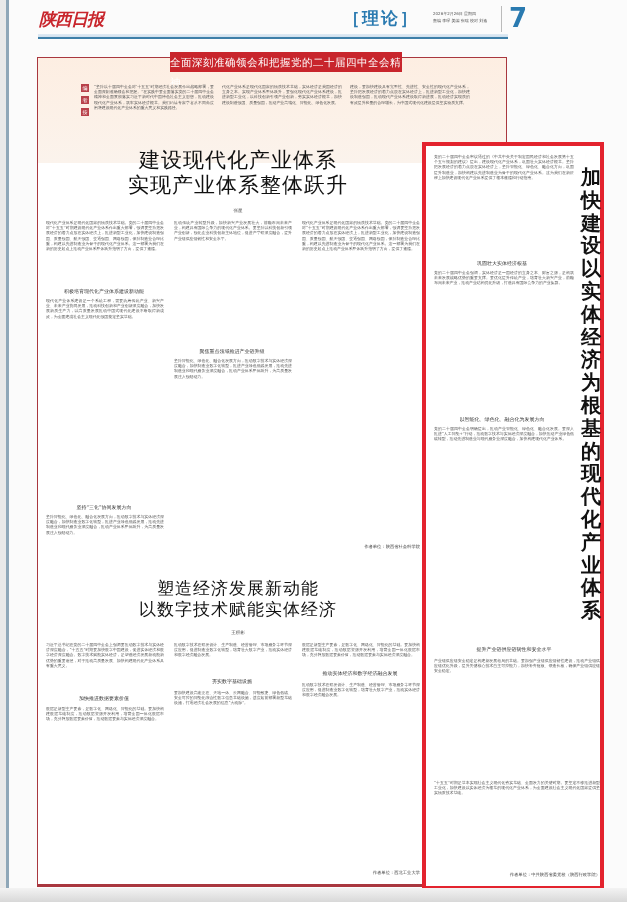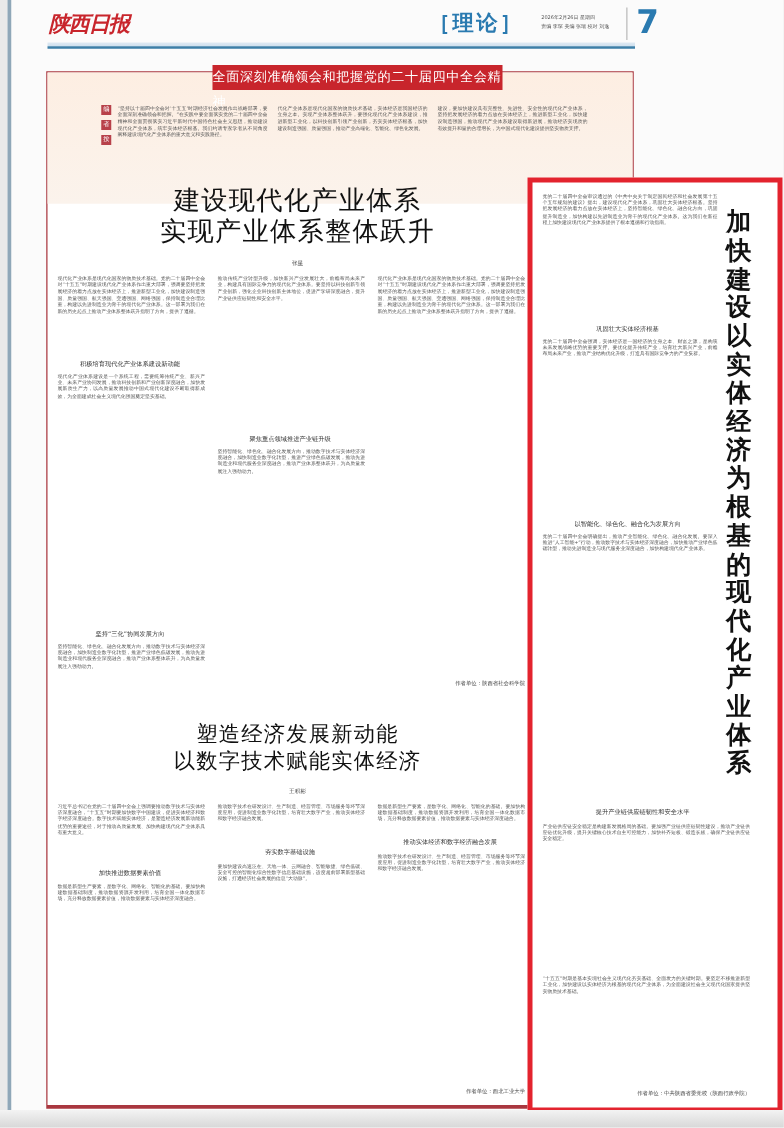--- a/index.html
+++ b/index.html
@@ -16,21 +16,21 @@
   .topbar { position: absolute; left: 29px; top: 34px; width: 470px; height: 5px; background: linear-gradient(#dfeaf3, #cfe0ee); border-bottom: 2px solid #3d7fa8; }
   .feature { position: absolute; left: 28px; top: 57px; width: 470px; height: 830px; background: #fff; border: 1.5px solid #a9373f; border-bottom-width: 3px; }
   .feature-top { position: absolute; left: 0; top: 0; width: 100%; height: 105px; background: linear-gradient(#fdeee2, #fbf3ec); }
   .banner { position: absolute; left: 132px; top: -6px; width: 232px; height: 20px; background: #c8252c; color: #fff; font-size: 10.5px; font-weight: normal; text-align: left; line-height: 20px; letter-spacing: 0.5px; }
   .editor-tag { position: absolute; left: 43px; width: 8px; height: 8px; background: #b8414a; color: #fff; font-size: 5px; text-align: center; line-height: 8px; }
   .txt { position: absolute; font-size: 3.9px; line-height: 5.2px; color: #555; text-align: justify; overflow: hidden; word-break: break-all; font-family: "DejaVu Serif", serif; }
   .h1 { position: absolute; font-weight: normal; color: #111; text-align: center; letter-spacing: 1px; }
   .sub { position: absolute; font-size: 4.5px; color: #444; text-align: center; }
   .subhead { position: absolute; font-size: 5px; color: #333; text-align: center; width: 116px; }
   .byline { position: absolute; font-size: 4.3px; color: #444; text-align: right; }
-  .redbox { position: absolute; left: 419px; top: 142px; width: 204px; height: 748px; border: 4px solid #e3232e; background: #fff; }
+  .redbox { position: absolute; left: 419px; top: 142px; width: 182px; height: 748px; border: 4px solid #e3232e; background: #fff; }
   .vtitle { position: absolute; left: 153px; top: 20px; width: 24px; font-size: 20px; font-weight: bold; color: #111; line-height: 22.8px; text-align: center; word-break: break-all; }
 </style>
 </head>
 <body>
 
 <div class="page">
 
   <div class="masthead">
     <div class="logo">陕西日报</div>
     <div class="section">［理论］</div>

